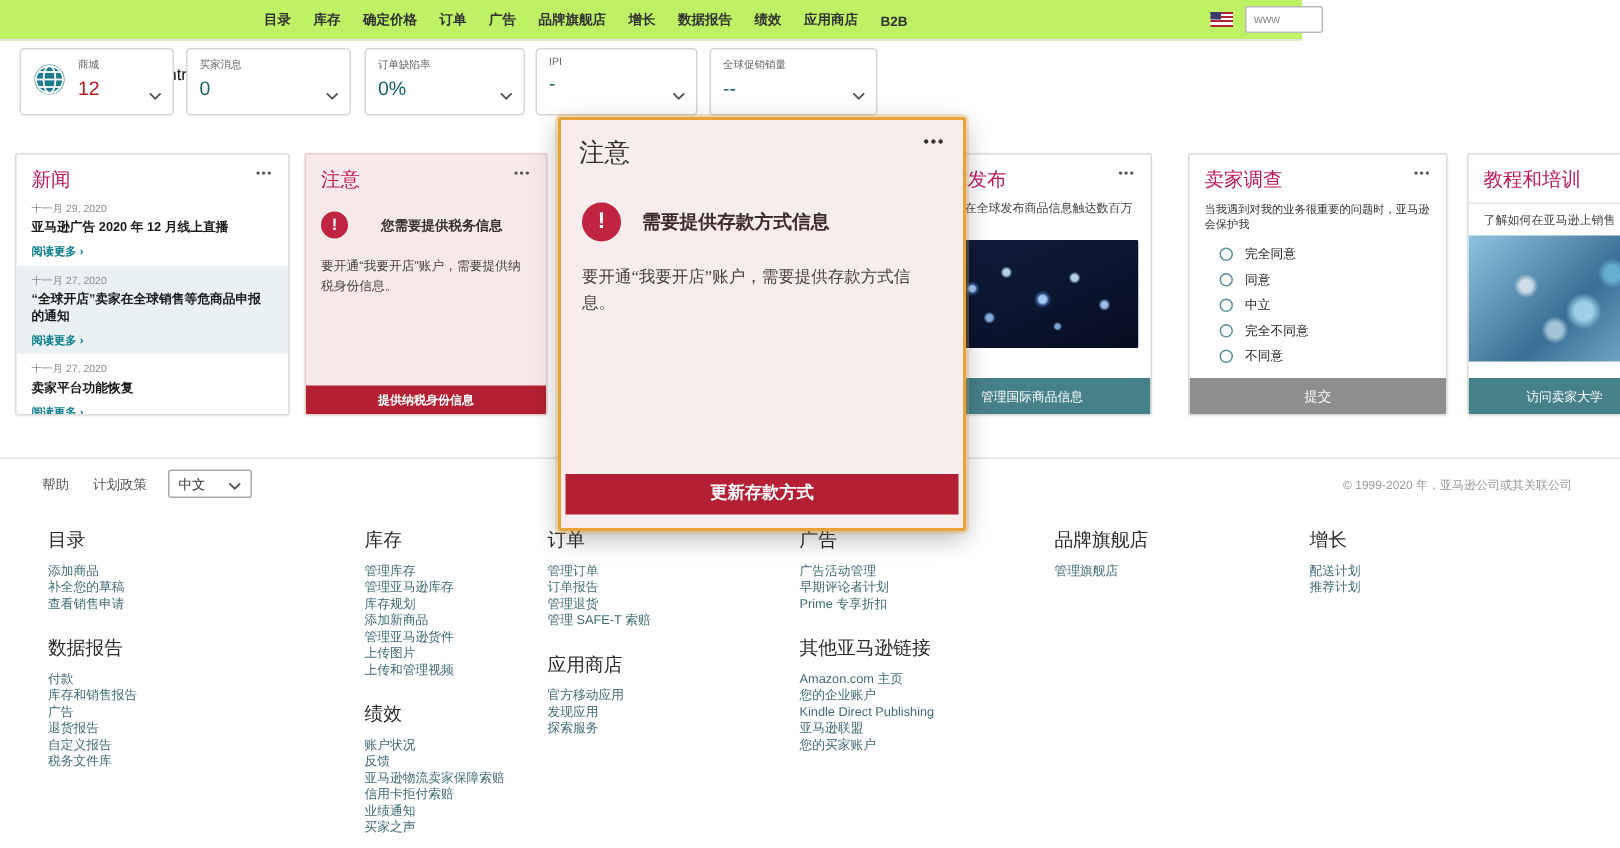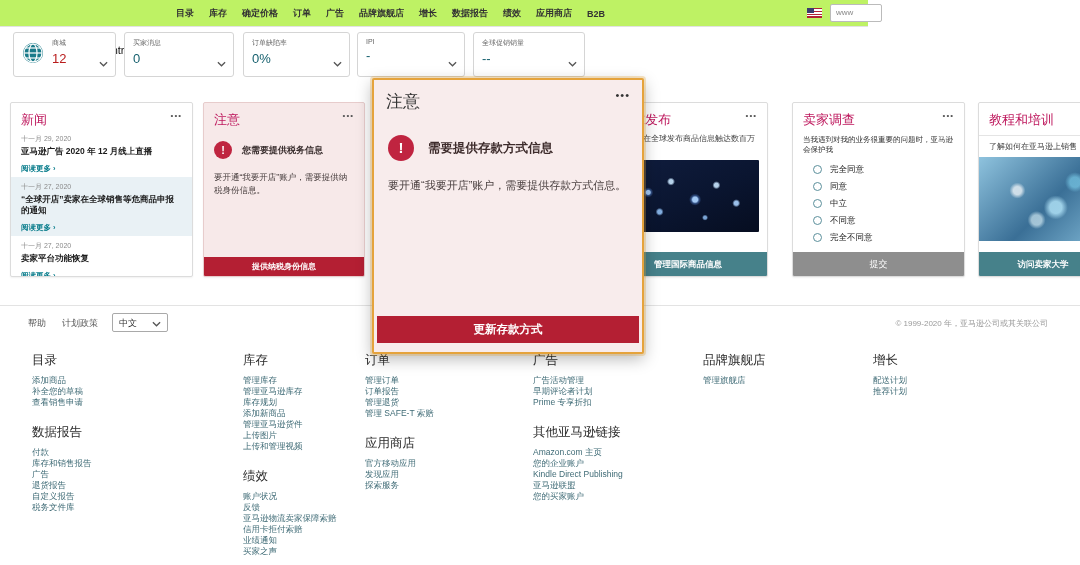--- a/index.html
+++ b/index.html
@@ -49,54 +49,54 @@
   .news-item { padding:5px 10px 2px 10px; }
   .news-item.hl { background:#e9f1f5; }
   .n-date { font-size:7px; color:#8a8a8a; }
   .n-title { font-size:8.5px; font-weight:bold; color:#1b1b1b; line-height:11px; margin-top:2px; }
   .n-more { font-size:7.5px; color:#0a7d8c; font-weight:bold; margin-top:4px; display:inline-block; cursor:pointer; }
   
   .alertcard { background:#f7e9e9; border-color:#e7cccc; }
   .alert-row { display:flex; align-items:center; padding:0 10px; margin-top:12px; }
   .alert-ico { width:18px; height:18px; border-radius:50%; background:#bf2540; color:#fff;
     font-size:11px; font-weight:bold; text-align:center; line-height:18px; flex:none; }
-  .alert-head { font-size:9px; font-weight:bold; color:#3a2f2f; margin-left:10px; line-height:12px; }
+  .alert-head { font-size:9px; font-weight:bold; color:#3a2f2f; margin-left:22px; line-height:12px; }
   .alert-body { font-size:8.5px; color:#4a4040; line-height:13px; padding:0 10px; margin-top:12px; }
   .redbtn { position:absolute; left:0; right:0; bottom:0; height:19px; background:#b41f33; border:none;
     color:#fff; font-size:8px; font-weight:bold; text-align:center; line-height:19px; cursor:pointer;
     font-family:"Liberation Sans", sans-serif; }
   .tax { left:203px; width:162px; }
   
   .modal { position:absolute; left:372px; top:78px; width:272px; height:276px; background:#f8ecec;
     border:2px solid #e5a33c; border-radius:2px; z-index:10;
     box-shadow:0 0 0 2px rgba(230,165,60,.30), 0 5px 16px rgba(0,0,0,.28); }
   .modal .card-h { padding:10px 12px 0 12px; }
   .modal .card-title { font-size:17px; color:#333; }
   .modal .menu-dots { font-size:11px; color:#333; }
   .modal .alert-row { margin-top:22px; padding:0 14px; }
   .modal .alert-ico { width:26px; height:26px; font-size:15px; line-height:26px; background:#c02440; }
   .modal .alert-head { font-size:12.5px; margin-left:14px; color:#3d2b2b; }
-  .modal .alert-body { font-size:11px; line-height:17px; padding:0 14px; margin-top:16px; }
+  .modal .alert-body { font-size:11px; line-height:17px; padding:0 14px; margin-top:16px;font-family:Liberation Serif, serif; }
   .modal .redbtn { left:3px; right:3px; bottom:9px; height:27px; font-size:11.5px; line-height:27px; }
   
   .global { left:608px; width:160px; z-index:1; }
   .g-body { font-size:8px; color:#444; line-height:11px; padding:4px 10px 0 10px; }
   .mapimg { margin:5px 8px 0 8px; height:72px; border-radius:1px;
     background:
       radial-gradient(circle at 22% 45%, rgba(170,210,255,.95) 0 2px, rgba(90,140,220,.5) 3px, transparent 5px),
       radial-gradient(circle at 38% 30%, rgba(200,230,255,.9) 0 2px, transparent 4px),
       radial-gradient(circle at 55% 55%, rgba(170,210,255,.95) 0 2.5px, rgba(90,140,220,.45) 4px, transparent 6px),
       radial-gradient(circle at 70% 35%, rgba(200,230,255,.9) 0 2px, transparent 4px),
       radial-gradient(circle at 84% 60%, rgba(170,210,255,.9) 0 2px, transparent 4px),
       radial-gradient(circle at 30% 72%, rgba(150,200,255,.85) 0 2px, transparent 4px),
       radial-gradient(circle at 62% 80%, rgba(150,200,255,.8) 0 1.5px, transparent 3px),
       linear-gradient(155deg, #101d3e 0%, #0a1530 55%, #060d20 100%); }
   .tealbtn { position:absolute; left:0; right:0; bottom:0; height:24px; background:#46818a; border:none;
     color:#fff; font-size:8.5px; text-align:center; line-height:24px; cursor:pointer;
-    font-family:"Liberation Sans", sans-serif;font-weight:bold; }
+    font-family:"Liberation Sans", sans-serif; }
   
   .survey { left:792px; width:173px; }
   .s-q { font-size:7.5px; color:#333; line-height:10px; padding:6px 10px 0 10px; }
   .s-opts { padding:6px 10px 0 12px; }
   .s-opt { display:flex; align-items:center; height:17px; cursor:pointer; }
   .radio { width:9px; height:9px; border:1.5px solid #5b8f9b; border-radius:50%; background:#fff; flex:none; }
   .s-opt span { font-size:8.5px; color:#222; margin-left:8px; }
   .graybtn { position:absolute; left:0; right:0; bottom:0; height:24px; background:#8e8e8e; border:none;
     color:#fff; font-size:9px; text-align:center; line-height:24px; cursor:pointer;
     font-family:"Liberation Sans", sans-serif; }
@@ -284,25 +284,25 @@
     <div class="s-opt">
       <span class="radio"></span>
       <span>同意</span>
     </div>
     <div class="s-opt">
       <span class="radio"></span>
       <span>中立</span>
     </div>
     <div class="s-opt">
       <span class="radio"></span>
-      <span>不同意</span>
+      <span>完全不同意</span>
     </div>
     <div class="s-opt">
       <span class="radio"></span>
-      <span>完全不同意</span>
+      <span>不同意</span>
     </div>
   </div>
   <button class="graybtn">提交</button>
 </div>
 
 <div class="card training">
   <div class="card-h">
     <span class="card-title">教程和培训</span>
   </div>
   <div class="tr-body">了解如何在亚马逊上销售</div>

